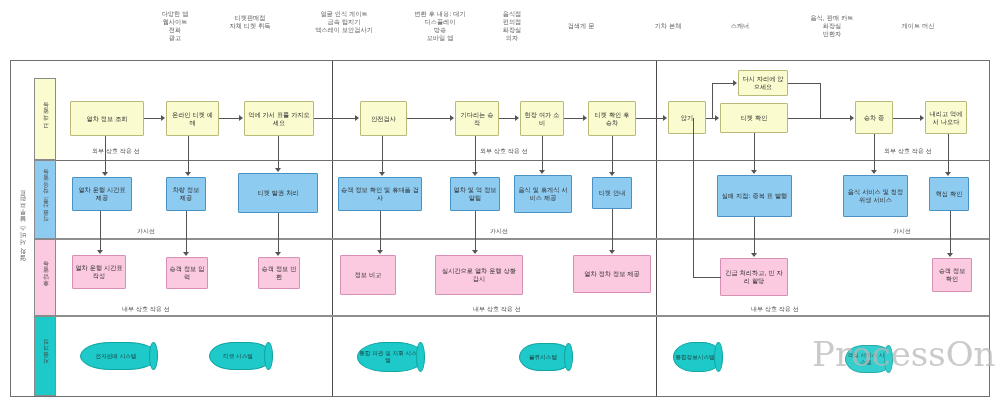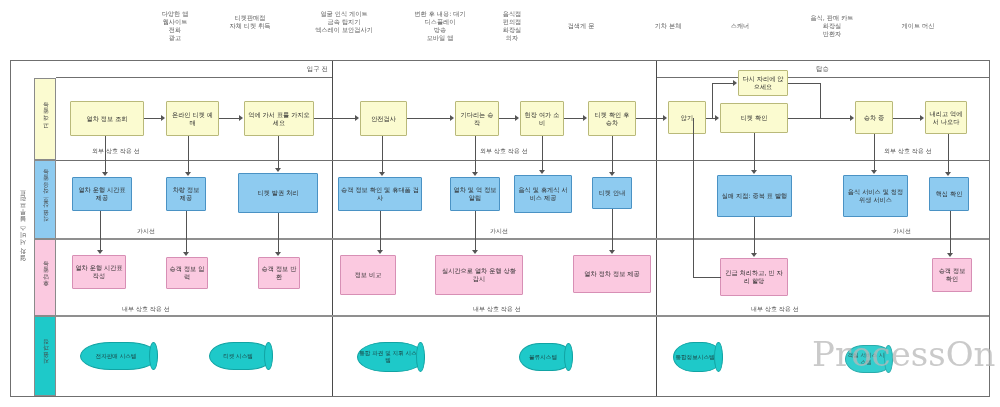--- a/index.html
+++ b/index.html
@@ -73,26 +73,20 @@
 화장실
 반환자</div>
   <div class="toplabel" style="left:888px;top:22px;width:60px;">게이트 머신</div>
 
   <div class="frame"></div>
 
   <div class="sidetitle">
       <span>열차 서비스 블루프린트</span>
     </div>
 
-  <div class="phasehdr" style="left:56px;top:61px;width:276px;">
-      <span style="margin-left:auto;padding-right:4px;">입구 전</span>
-    </div>
-  <div class="phasehdr" style="left:656px;top:61px;width:333px;">
-      <span>탑승</span>
-    </div>
 
   <div class="phasedivider" style="left:332px;top:61px;height:335px;"></div>
   <div class="phasedivider" style="left:656px;top:61px;height:335px;"></div>
 
   <div class="band" style="top:78px;height:82px;background:#fbfbd0;">
     <span>고객 행동</span>
   </div>
   <div class="band" style="top:160px;height:79px;background:#8ecbf0;">
     <span>직원 상호 작용 행동</span>
   </div>

